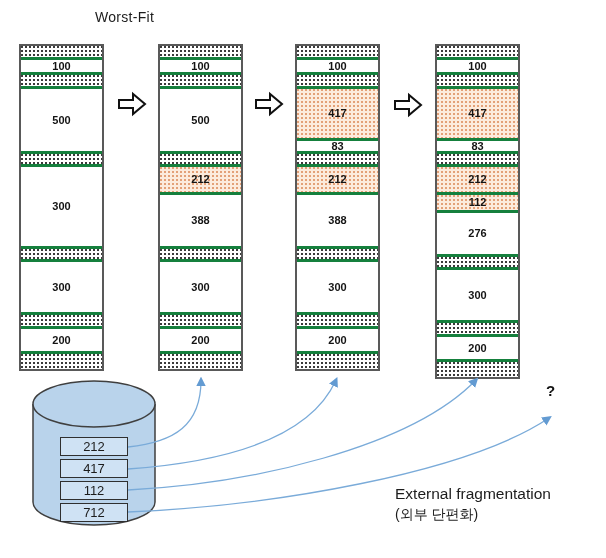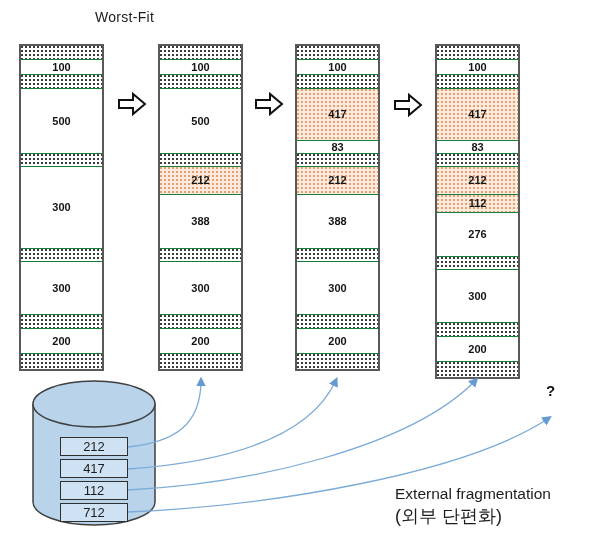--- a/index.html
+++ b/index.html
@@ -32,21 +32,21 @@
     display: flex;
     flex-direction: column;
   }
   .memcol.c1 { left: 19px; }
   .memcol.c2 { left: 158px; }
   .memcol.c3 { left: 295px; }
   .memcol.c4 { left: 435px; }
 
   .seg {
     box-sizing: border-box;
-    border-bottom: 1px solid #15803d;
+    border-bottom: 3px solid #15803d;
     display: flex;
     align-items: center;
     justify-content: center;
     overflow: hidden;
     flex: none;
   }
   .seg:last-child { border-bottom: none; }
   .seg.hole {
     background-color: #ffffff;
     background-image: radial-gradient(circle at 1px 1px, #3b3b3b 0.75px, transparent 0.95px);
@@ -111,21 +111,21 @@
 
   .caption {
     position: absolute;
     left: 395px;
     top: 484px;
     width: 212px;
     text-align: left;
     color: #1c1c1c;
   }
   .caption .line1 { font-size: 15.5px; line-height: 1.35; }
-  .caption .line2 { font-size: 18px; line-height: 1.3; }
+  .caption .line2 { font-size: 14px; line-height: 1.3; }
 </style>
 </head>
 <body>
 
 <div class="canvas">
 
   <div class="diagram-title">Worst-Fit</div>
 
   <div class="memcol c1">
       <div class="seg hole" style="height: 14px;"></div>

